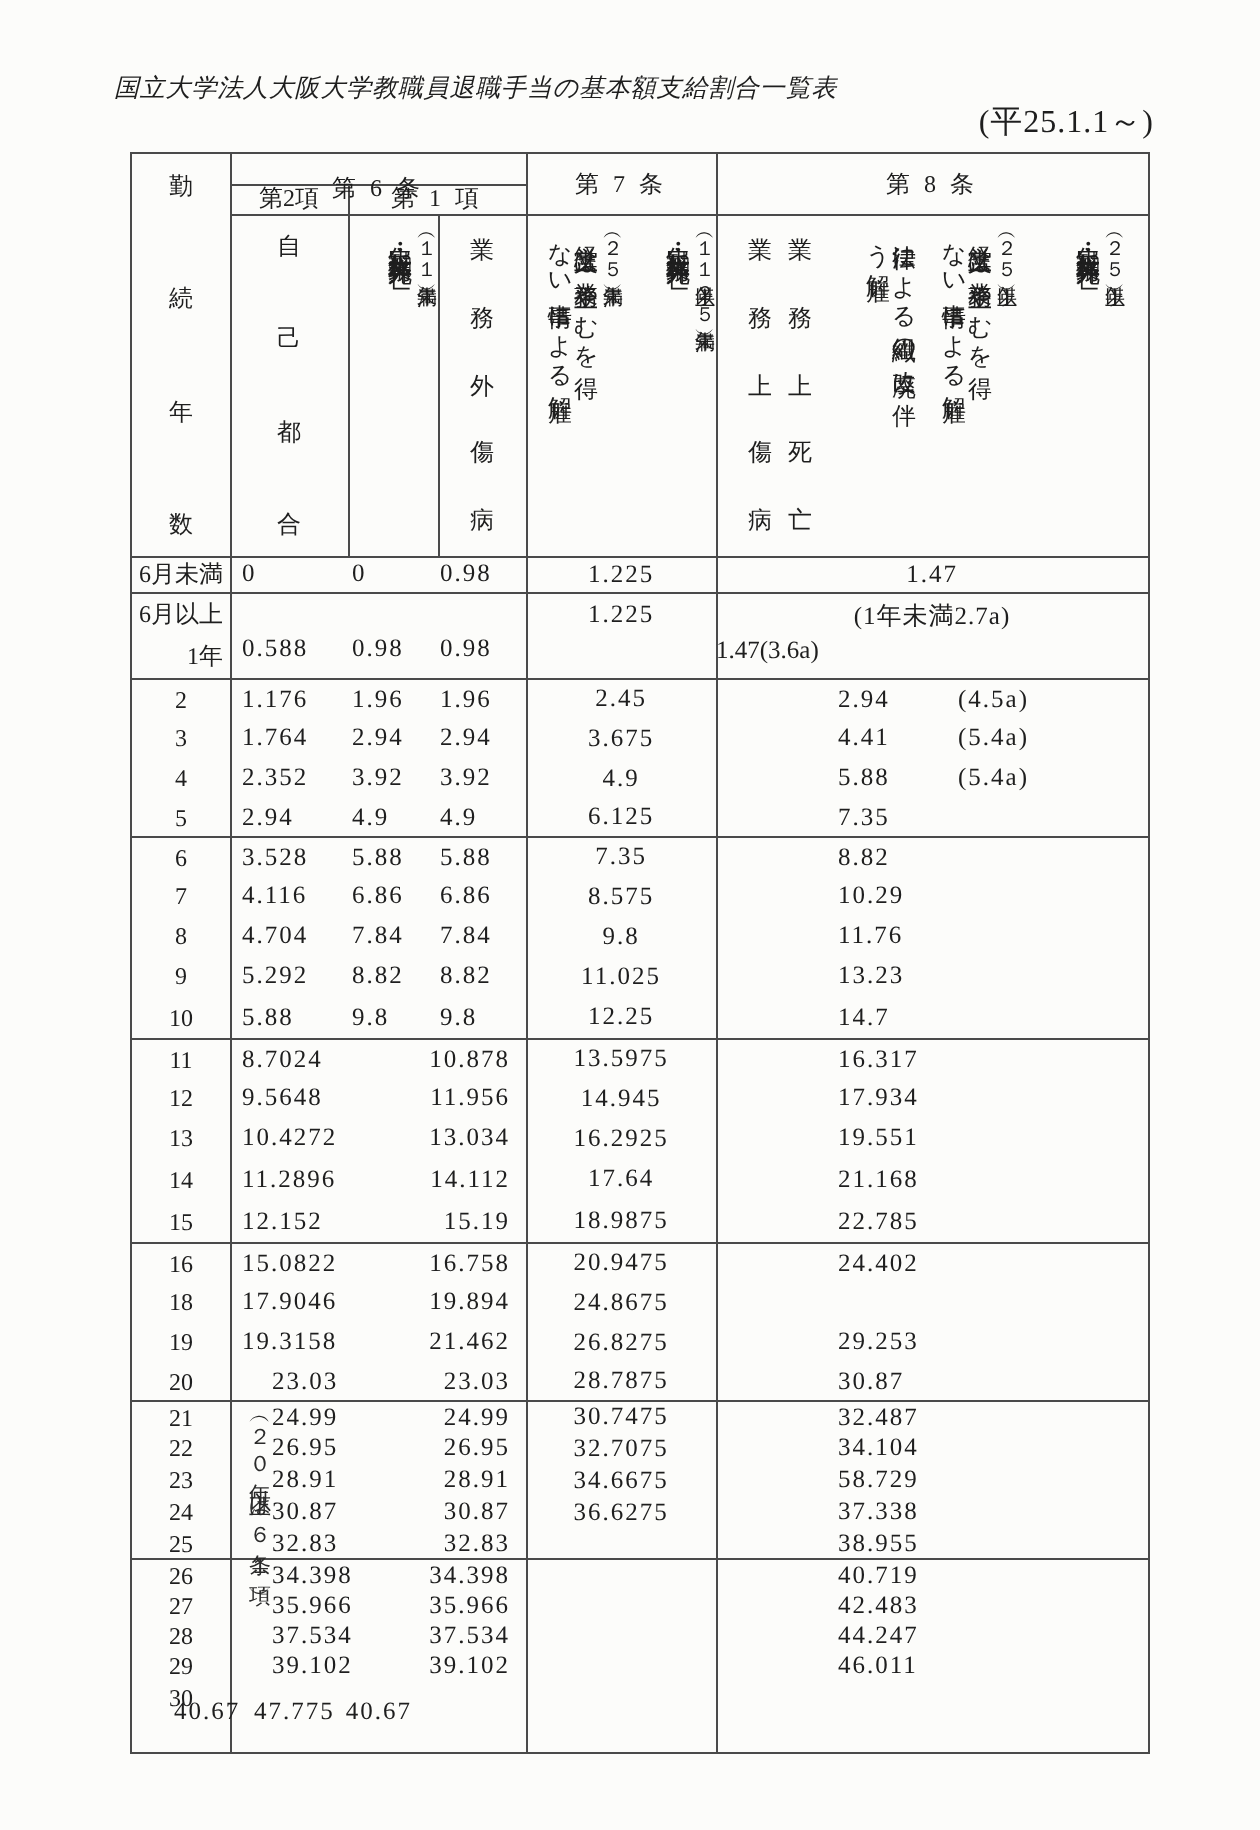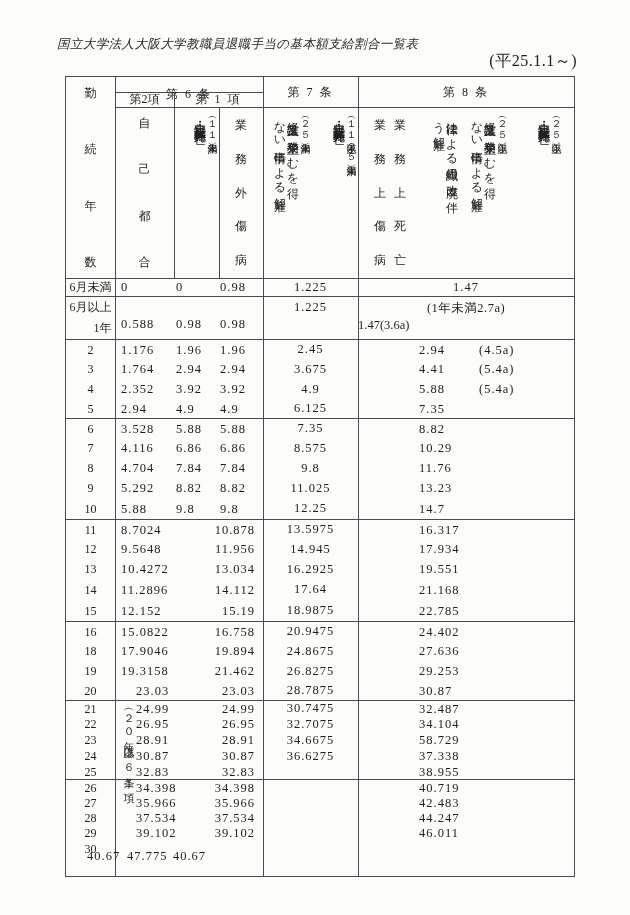--- a/index.html
+++ b/index.html
@@ -331,23 +331,20 @@
             <span class="p8v">24.402</span>
           </div>
         </div>
         <div class="trow" style="height: 20px;">
           <div class="cell lab">18</div>
           <div class="cell c6">
             <span class="p1a">17.9046</span>
             <span class="p3b">19.894</span>
           </div>
           <div class="cell c7">24.8675</div>
-          <div class="cell c8">
-            <span class="p8v">27.636</span>
-          </div>
         </div>
         <div class="trow" style="height: 20px;">
           <div class="cell lab">19</div>
           <div class="cell c6">
             <span class="p1a">19.3158</span>
             <span class="p3b">21.462</span>
           </div>
           <div class="cell c7">26.8275</div>
           <div class="cell c8">
             <span class="p8v">29.253</span>

